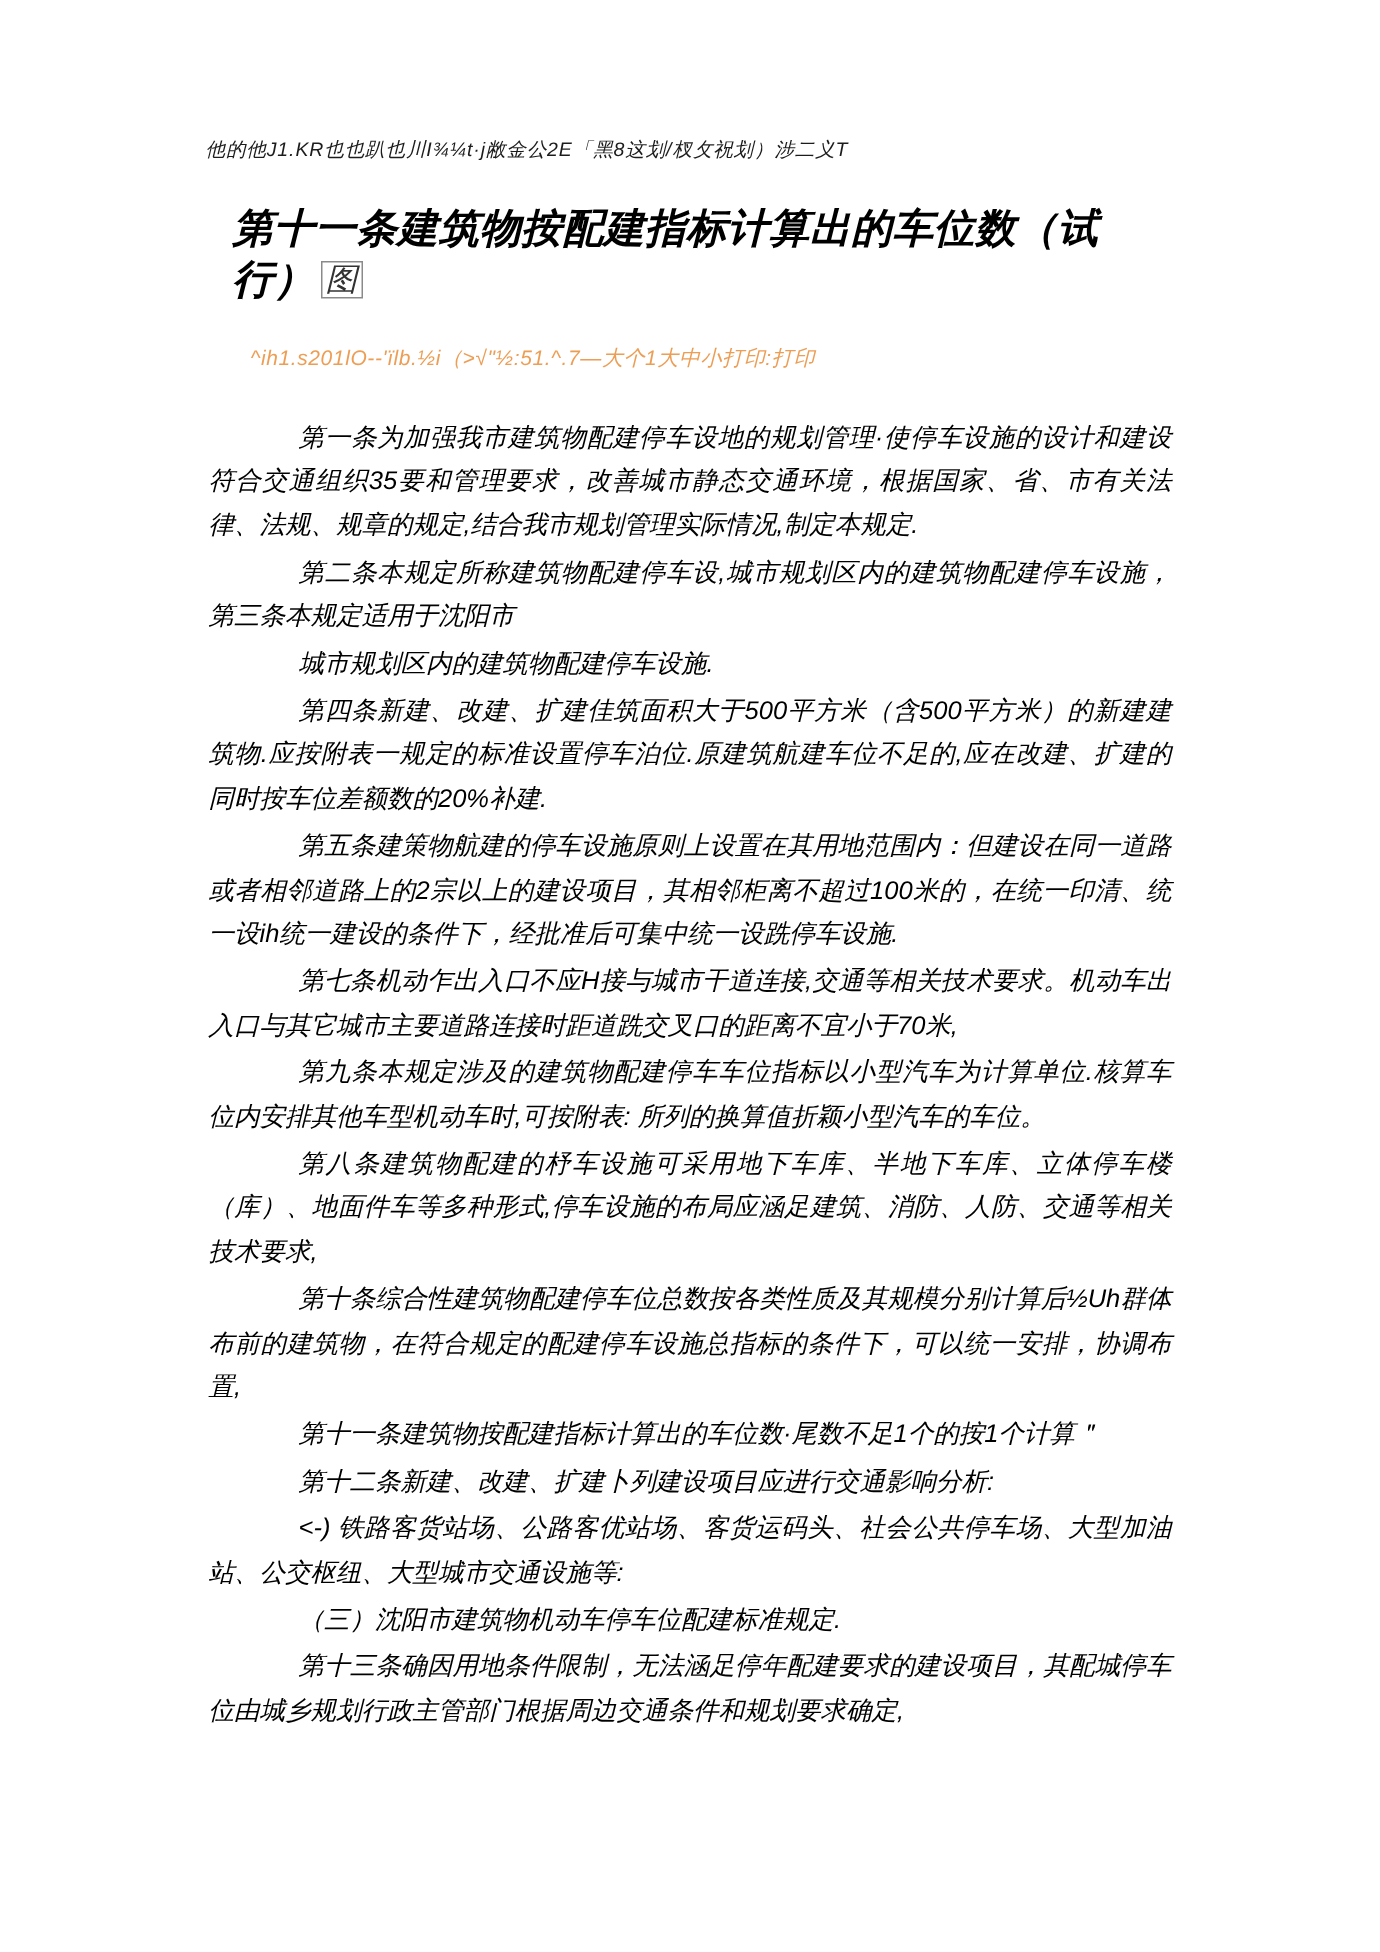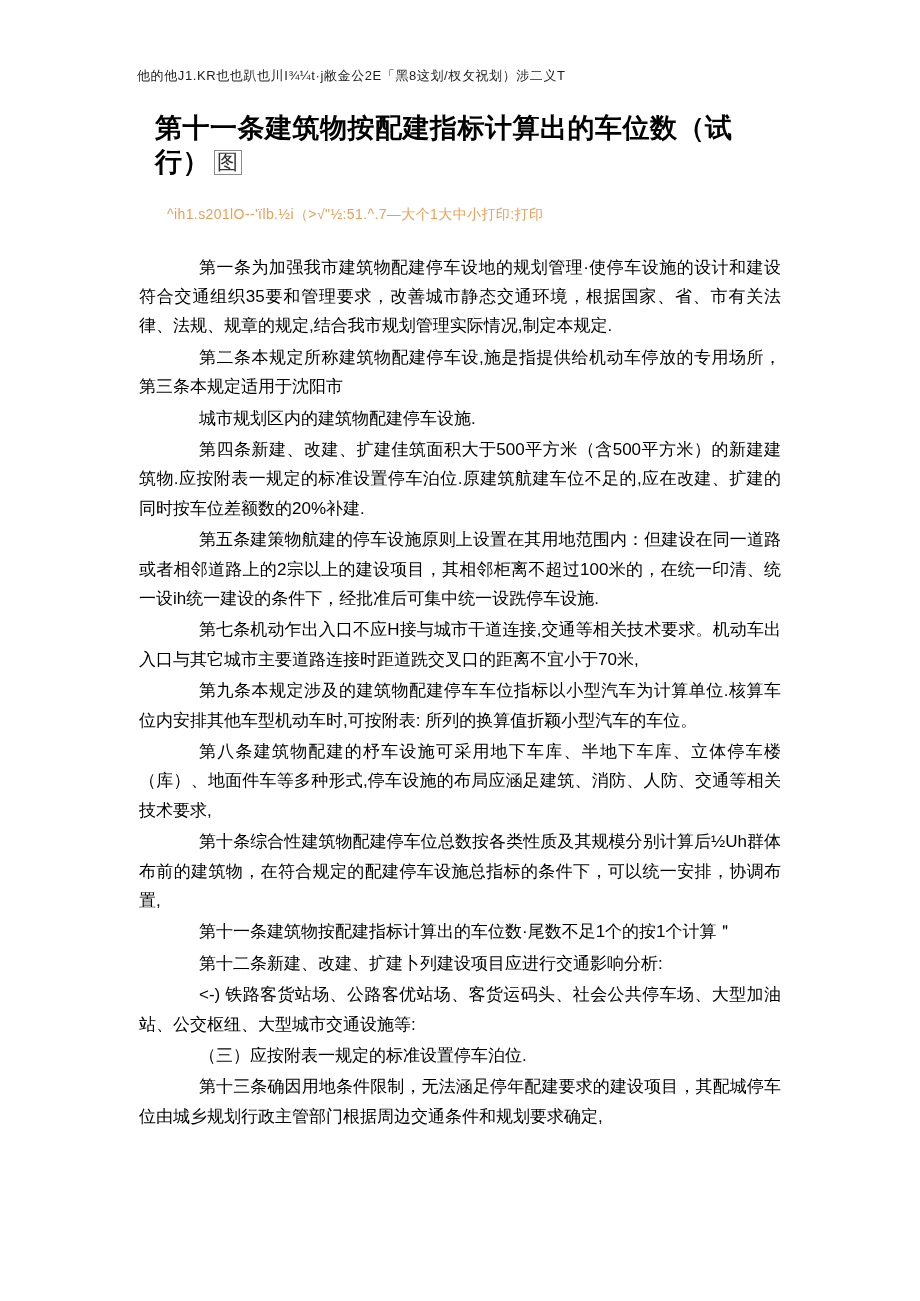--- a/index.html
+++ b/index.html
@@ -6,24 +6,25 @@
     margin: 0;
     padding: 0;
     background: #ffffff;
   }
   .page {
     position: relative;
     width: 920px;
     height: 1301px;
     box-sizing: border-box;
     background: #ffffff;
-    padding: 67px 137px 0 137px;
+    padding: 91px 137px 0 137px;
     overflow: hidden;
     color: #000000;
     font-family: "Liberation Sans", sans-serif;
+    font-style: italic;
   }
   .top-line {
     font-size: 13px;
     color: #1c1c1c;
     letter-spacing: 0.6px;
     white-space: nowrap;
     overflow: hidden;
   }
   .doc-title {
     margin: 27px 0 0 18px;
@@ -73,28 +74,28 @@
 <div class="page">
 
   <div class="top-line">他的他J1.KR也也趴也川I¾¼t·j敝金公2E「黑8这划/杈攵祝划）涉二义T</div>
 
   <h1 class="doc-title"><span>第十一条建筑物按配建指标计算出的车位数（试行）</span><span class="title-icon">图</span></h1>
 
   <div class="meta-line">^ih1.s201lO--'ïlb.½i（&gt;√"½:51.^.7—大个1大中小打印:打印</div>
 
   <div class="doc-body" id="paragraphs">
       <p>第一条为加强我市建筑物配建停车设地的规划管理·使停车设施的设计和建设符合交通组织35要和管理要求，改善城市静态交通环境，根据国家、省、市有关法律、法规、规章的规定,结合我市规划管理实际情况,制定本规定.</p>
-      <p>第二条本规定所称建筑物配建停车设,施是指提供给机动车停放的专用场所，第三条本规定适用于沈阳市</p>
+      <p>第二条本规定所称建筑物配建停车设,城市规划区内的建筑物配建停车设施，第三条本规定适用于沈阳市</p>
       <p>城市规划区内的建筑物配建停车设施.</p>
       <p>第四条新建、改建、扩建佳筑面积大于500平方米（含500平方米）的新建建筑物.应按附表一规定的标准设置停车泊位.原建筑航建车位不足的,应在改建、扩建的同时按车位差额数的20%补建.</p>
       <p>第五条建策物航建的停车设施原则上设置在其用地范围内：但建设在同一道路或者相邻道路上的2宗以上的建设项目，其相邻柜离不超过100米的，在统一印清、统一设ih统一建设的条件下，经批准后可集中统一设跣停车设施.</p>
       <p>第七条机动乍出入口不应H接与城市干道连接,交通等相关技术要求。机动车出入口与其它城市主要道路连接时距道跣交叉口的距离不宜小于70米,</p>
       <p>第九条本规定涉及的建筑物配建停车车位指标以小型汽车为计算单位.核算车位内安排其他车型机动车时,可按附表: 所列的换算值折颖小型汽车的车位。</p>
       <p>第八条建筑物配建的杼车设施可采用地下车库、半地下车库、立体停车楼（库）、地面件车等多种形式,停车设施的布局应涵足建筑、消防、人防、交通等相关技术要求,</p>
       <p>第十条综合性建筑物配建停车位总数按各类性质及其规模分别计算后½Uh群体布前的建筑物，在符合规定的配建停车设施总指标的条件下，可以统一安排，协调布置,</p>
       <p>第十一条建筑物按配建指标计算出的车位数·尾数不足1个的按1个计算＂</p>
       <p>第十二条新建、改建、扩建卜列建设项目应进行交通影响分析:</p>
       <p>&lt;-) 铁路客货站场、公路客优站场、客货运码头、社会公共停车场、大型加油站、公交枢纽、大型城市交通设施等:</p>
-      <p>（三）应按附表一规定的标准设置停车泊位.</p>
+      <p>（三）沈阳市建筑物机动车停车位配建标准规定.</p>
       <p>第十三条确因用地条件限制，无法涵足停年配建要求的建设项目，其配城停车位由城乡规划行政主管部门根据周边交通条件和规划要求确定,</p>
     </div>
 
 </div>
 
 </body></html>

